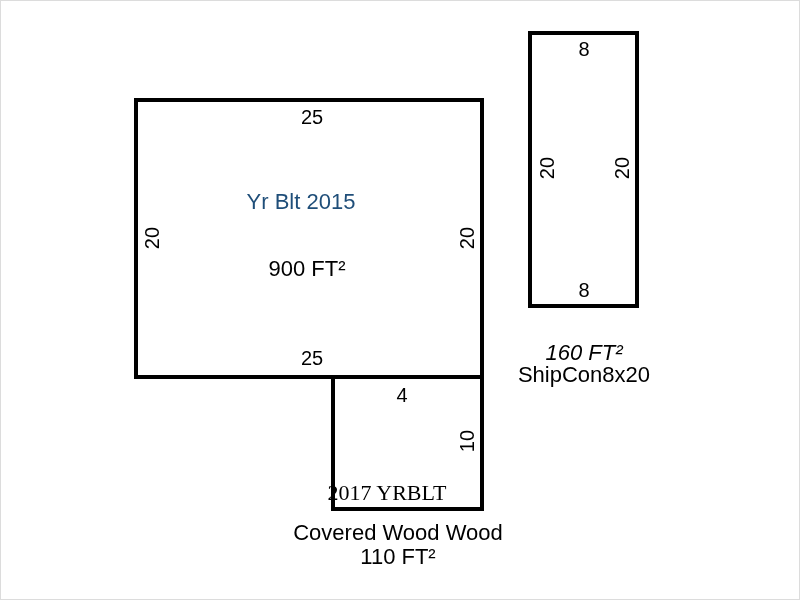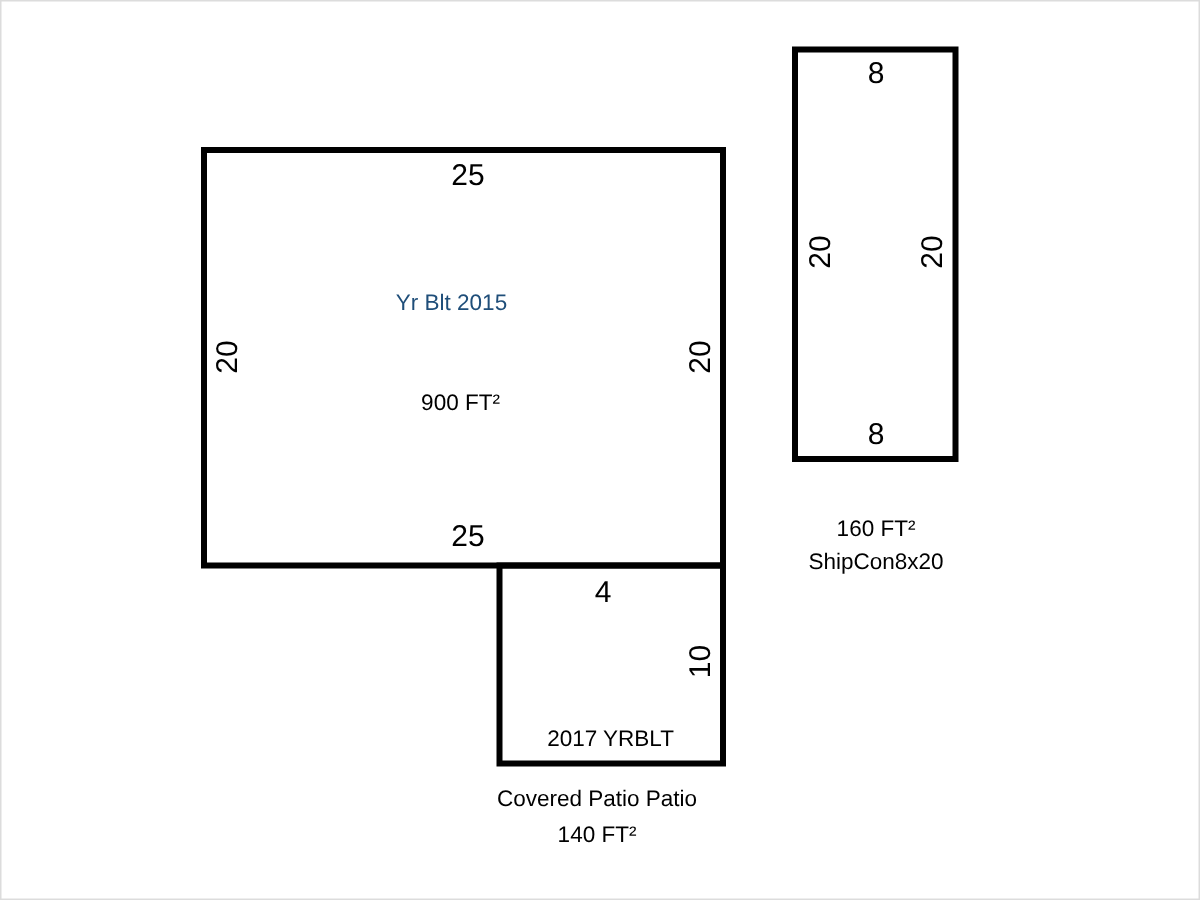--- a/index.html
+++ b/index.html
@@ -27,21 +27,21 @@
     font-size: 20px;
     line-height: 1;
     color: #000000;
     white-space: nowrap;
   }
 
   .lbl.vert {
     transform: translate(-50%, -50%) rotate(-90deg);
   }
 
-  .lbl.big { font-size: 15px; }
+  .lbl.big { font-size: 22px; }
 
   .year-blue { color: #1f4e79; }
 </style>
 </head>
 <body>
 
 <div class="canvas">
 
   <div class="rect" style="left:133px; top:97px; width:350px; height:281px;"></div>
 
@@ -57,33 +57,33 @@
 
 
   <span class="lbl big" style="left:306px; top:268px;">900 FT²</span>
 
   <div class="rect" style="left:330px; top:374px; width:153px; height:136px;"></div>
 
   <span class="lbl" style="left:401px; top:394px;">4</span>
 
   <span class="lbl vert" style="left:466px; top:440px;">10</span>
 
-  <span class="lbl big" style="left:406px; top:492px;">2017 YRBLT</span>
+  <span class="lbl big" style="left:386px; top:492px;font-family:Liberation Serif, serif;">2017 YRBLT</span>
 
-  <span class="lbl big" style="left:397px; top:532px;">Covered Patio Patio</span>
+  <span class="lbl big" style="left:397px; top:532px;">Covered Wood Wood</span>
 
-  <span class="lbl big" style="left:397px; top:556px;">140 FT²</span>
+  <span class="lbl big" style="left:397px; top:556px;">110 FT²</span>
 
   <div class="rect" style="left:527px; top:30px; width:111px; height:277px;"></div>
 
   <span class="lbl" style="left:583px; top:48px;">8</span>
 
   <span class="lbl vert" style="left:546px; top:167px;">20</span>
 
   <span class="lbl vert" style="left:621px; top:167px;">20</span>
 
   <span class="lbl" style="left:583px; top:289px;">8</span>
 
   <span class="lbl big" style="left:583px; top:328px;margin-top:46px;">ShipCon8x20</span>
 
-  <span class="lbl big" style="left:583px; top:352px;">160 FT²</span>
+  <span class="lbl big" style="left:583px; top:352px;font-style:italic;">160 FT²</span>
 
 </div>
 
 </body></html>

